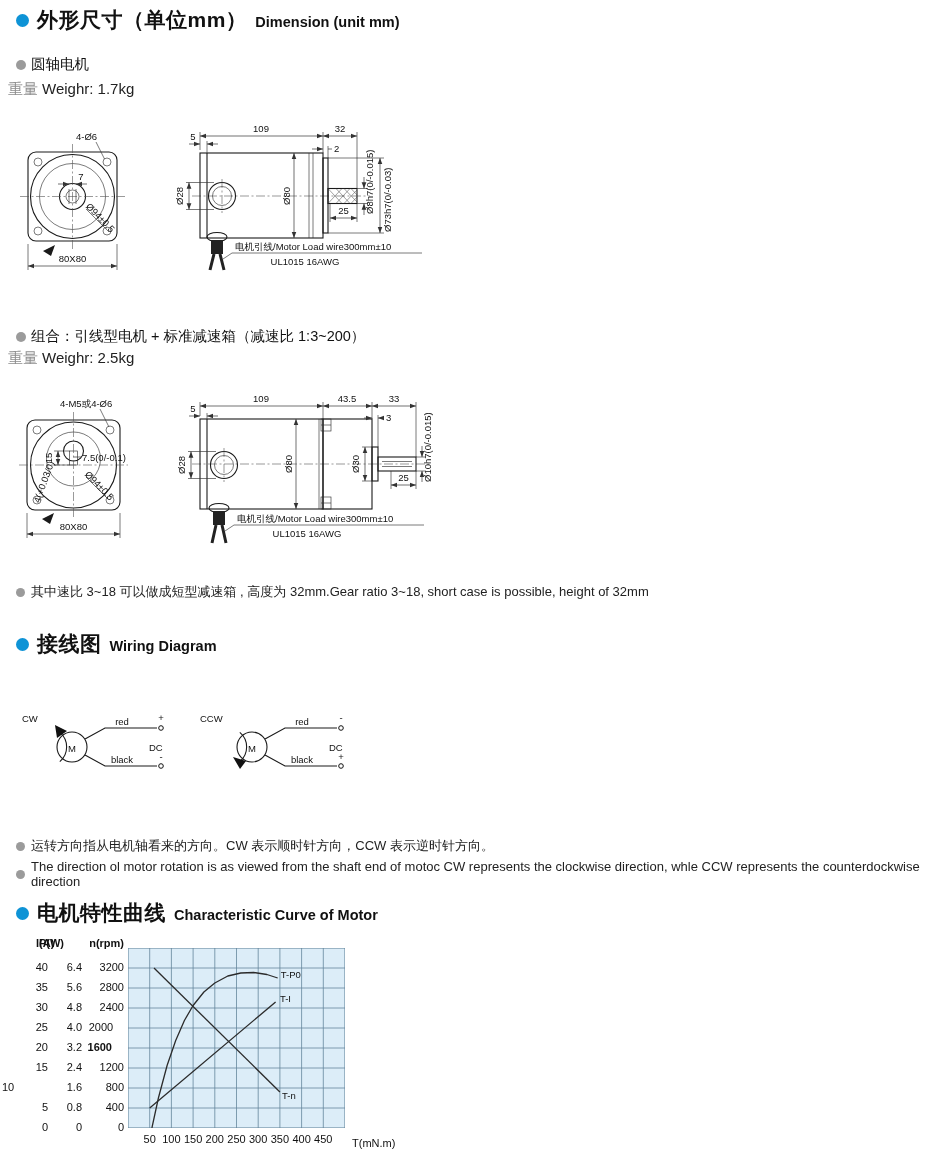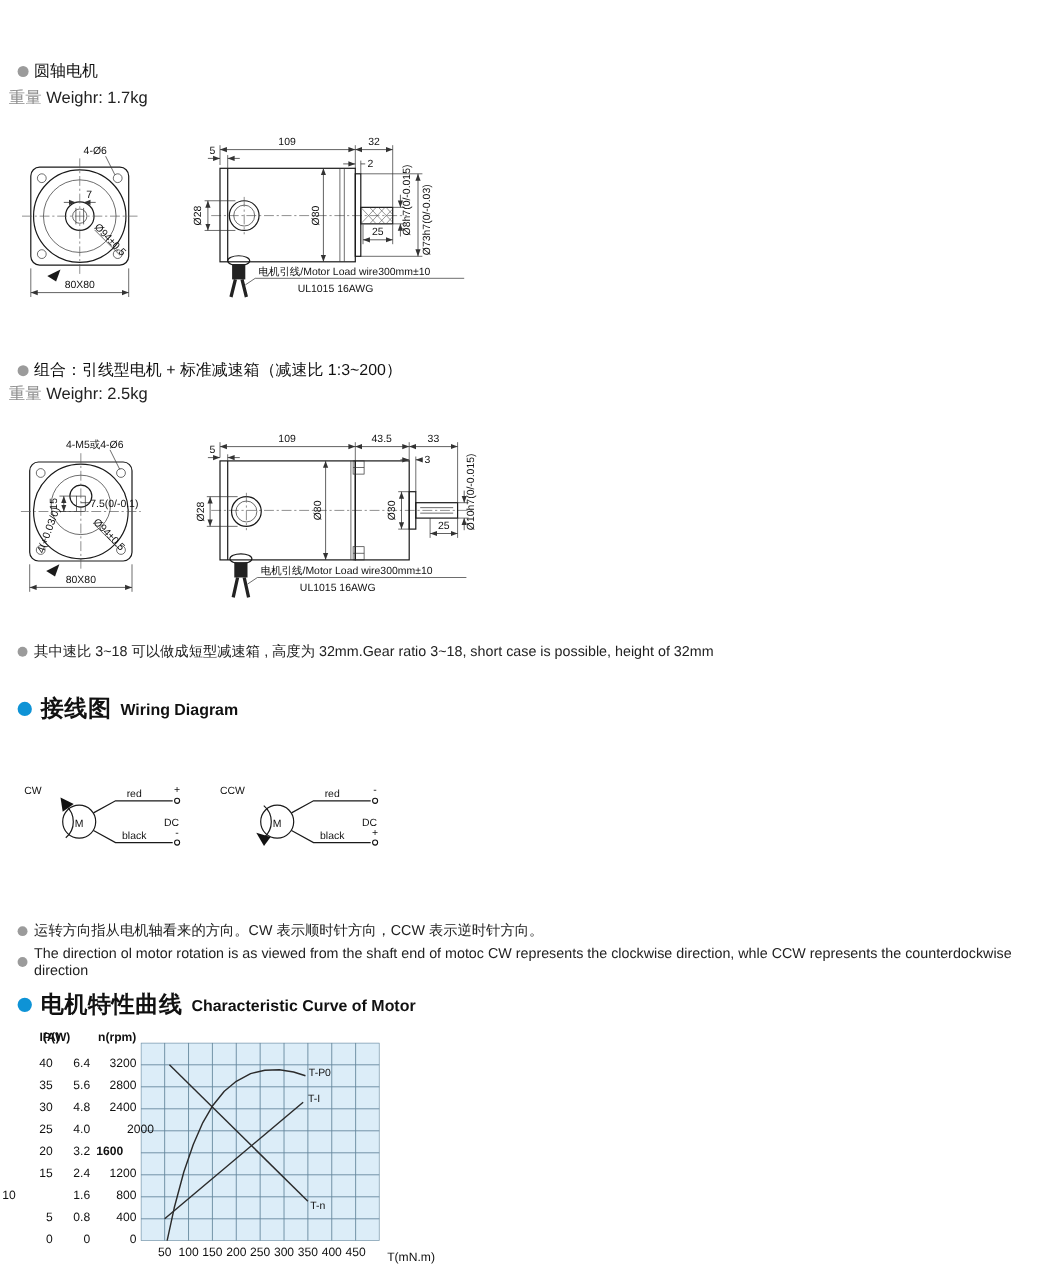--- a/index.html
+++ b/index.html
@@ -24,20 +24,25 @@
   .hatch{fill:none;stroke:#444;stroke-width:0.5;}
   .term{fill:#fff;stroke:#111;stroke-width:1;}
   #chart .tick{position:absolute;font-size:11px;color:#111;}
   #chart .hdr{font-weight:bold;font-size:11px;}
 </style>
 </head>
 <body>
 
 <div id="page">
 
+  <div class="h1" style="top:6px">
+    <span class="dot-b"></span>
+    <span class="cn">外形尺寸（单位mm）</span>
+    <span class="en">Dimension (unit mm)</span>
+  </div>
 
   <div class="sub" style="top:55px">
     <span class="dot-g"></span>
     <span>圆轴电机</span>
   </div>
   <div class="txt" style="top:80px">
     <span class="cnlab">重量</span><span>Weighr: 1.7kg</span>
   </div>
 
   <svg class="drawing" style="left:18px;top:110px" width="420" height="178" viewBox="0 0 420 178">
@@ -347,21 +352,21 @@
       <div class="tick" style="left: 36px; top: 86px; width: 46px; text-align: right; position: absolute;">4.0</div>
       <div class="tick" style="left: 36px; top: 106px; width: 46px; text-align: right; position: absolute;">3.2</div>
       <div class="tick" style="left: 36px; top: 126px; width: 46px; text-align: right; position: absolute;">2.4</div>
       <div class="tick" style="left: 36px; top: 146px; width: 46px; text-align: right; position: absolute;">1.6</div>
       <div class="tick" style="left: 36px; top: 166px; width: 46px; text-align: right; position: absolute;">0.8</div>
       <div class="tick" style="left: 36px; top: 186px; width: 46px; text-align: right; position: absolute;">0</div>
       <div class="tick hdr" style="left: 78px; top: 2px; width: 46px; text-align: right; position: absolute;">n(rpm)</div>
       <div class="tick" style="left: 78px; top: 26px; width: 46px; text-align: right; position: absolute;">3200</div>
       <div class="tick" style="left: 78px; top: 46px; width: 46px; text-align: right; position: absolute;">2800</div>
       <div class="tick" style="left: 78px; top: 66px; width: 46px; text-align: right; position: absolute;">2400</div>
-      <div class="tick" style="left: 94px; top: 86px; width: 46px; text-align: right; position: absolute;">2000</div>
+      <div class="tick" style="left: 78px; top: 86px; width: 46px; text-align: center; position: absolute;">2000</div>
       <div class="tick" style="left: 66px; top: 106px; width: 46px; text-align: right; position: absolute; font-weight: bold;">1600</div>
       <div class="tick" style="left: 78px; top: 126px; width: 46px; text-align: right; position: absolute;">1200</div>
       <div class="tick" style="left: 78px; top: 146px; width: 46px; text-align: right; position: absolute;">800</div>
       <div class="tick" style="left: 78px; top: 166px; width: 46px; text-align: right; position: absolute;">400</div>
       <div class="tick" style="left: 78px; top: 186px; width: 46px; text-align: right; position: absolute;">0</div>
       <div class="tick" style="left: 134.7px; top: 198px; width: 30px; text-align: center; position: absolute;">50</div>
       <div class="tick" style="left: 156.4px; top: 198px; width: 30px; text-align: center; position: absolute;">100</div>
       <div class="tick" style="left: 178.1px; top: 198px; width: 30px; text-align: center; position: absolute;">150</div>
       <div class="tick" style="left: 199.8px; top: 198px; width: 30px; text-align: center; position: absolute;">200</div>
       <div class="tick" style="left: 221.5px; top: 198px; width: 30px; text-align: center; position: absolute;">250</div>

